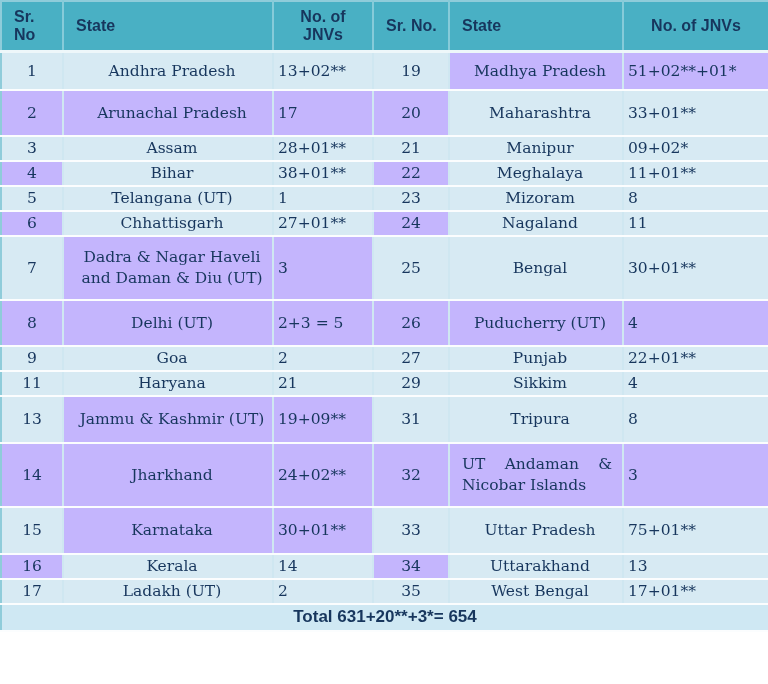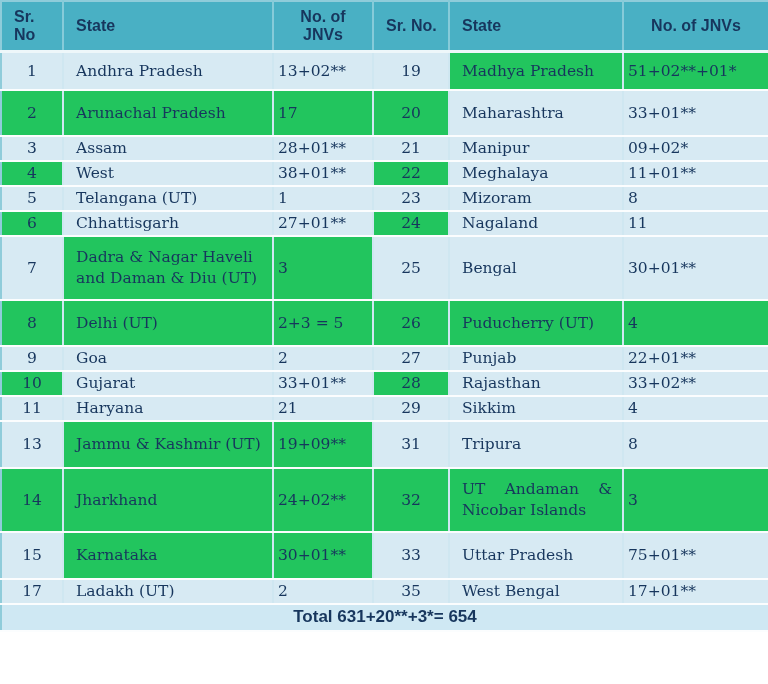--- a/index.html
+++ b/index.html
@@ -26,25 +26,25 @@
     padding:4px 6px;height:40px;vertical-align:middle;
   }
   th.al{text-align:left;padding-left:12px;}
   th.ac{text-align:center;}
   td{
     color:#17365d;font-size:15.5px;line-height:1.35;
     border-right:2px solid #cfe7f1;border-bottom:2px solid #fbfdfe;
     padding:1px 4px;vertical-align:middle;
   }
   td.sr{text-align:center;}
-  td.st{text-align:left;padding-left:12px;}
+  td.st{text-align:center;padding-left:12px;}
   td.st.just{text-align:justify;padding-right:10px;}
   td.nv{text-align:left;}
   td.b{background:#d7eaf3;}
-  td.c{background:#22c55e;}
+  td.c{background:#c4b5fd;}
   tr.h1 td{height:21px;}
   tr.h36 td{height:34px;}
   tr.h2 td{height:42px;}
   tr.h45 td{height:43px;}
   tr.h3 td{height:60px;}
   tr.total-row td{
     background:#cfe8f3;text-align:center;height:21px;
     font-family:"Liberation Sans","DejaVu Sans",sans-serif;
     font-weight:bold;font-size:17px;color:#17365d;
     border-top:2px solid #6fc2d2;
@@ -92,21 +92,21 @@
     <tr class="h1">
       <td class="sr b">3</td>
       <td class="st b">Assam</td>
       <td class="nv b">28+01**</td>
       <td class="sr b">21</td>
       <td class="st b">Manipur</td>
       <td class="nv b">09+02*</td>
     </tr>
     <tr class="h1">
       <td class="sr c">4</td>
-      <td class="st b">West</td>
+      <td class="st b">Bihar</td>
       <td class="nv b">38+01**</td>
       <td class="sr c">22</td>
       <td class="st b">Meghalaya</td>
       <td class="nv b">11+01**</td>
     </tr>
     <tr class="h1">
       <td class="sr b">5</td>
       <td class="st b">Telangana (UT)</td>
       <td class="nv b">1</td>
       <td class="sr b">23</td>
@@ -139,28 +139,20 @@
     </tr>
     <tr class="h1">
       <td class="sr b">9</td>
       <td class="st b">Goa</td>
       <td class="nv b">2</td>
       <td class="sr b">27</td>
       <td class="st b">Punjab</td>
       <td class="nv b">22+01**</td>
     </tr>
     <tr class="h1">
-      <td class="sr c">10</td>
-      <td class="st b">Gujarat</td>
-      <td class="nv b">33+01**</td>
-      <td class="sr c">28</td>
-      <td class="st b">Rajasthan</td>
-      <td class="nv b">33+02**</td>
-    </tr>
-    <tr class="h1">
       <td class="sr b">11</td>
       <td class="st b">Haryana</td>
       <td class="nv b">21</td>
       <td class="sr b">29</td>
       <td class="st b">Sikkim</td>
       <td class="nv b">4</td>
     </tr>
     <tr class="h45">
       <td class="sr b">13</td>
       <td class="st c">Jammu &amp; Kashmir (UT)</td>
@@ -179,20 +171,28 @@
     </tr>
     <tr class="h45">
       <td class="sr b">15</td>
       <td class="st c">Karnataka</td>
       <td class="nv c">30+01**</td>
       <td class="sr b">33</td>
       <td class="st b">Uttar Pradesh</td>
       <td class="nv b">75+01**</td>
     </tr>
     <tr class="h1">
+      <td class="sr c">16</td>
+      <td class="st b">Kerala</td>
+      <td class="nv b">14</td>
+      <td class="sr c">34</td>
+      <td class="st b">Uttarakhand</td>
+      <td class="nv b">13</td>
+    </tr>
+    <tr class="h1">
       <td class="sr b">17</td>
       <td class="st b">Ladakh (UT)</td>
       <td class="nv b">2</td>
       <td class="sr b">35</td>
       <td class="st b">West Bengal</td>
       <td class="nv b">17+01**</td>
     </tr>
     <tr class="total-row">
       <td colspan="6">Total 631+20**+3*= 654</td>
     </tr>

